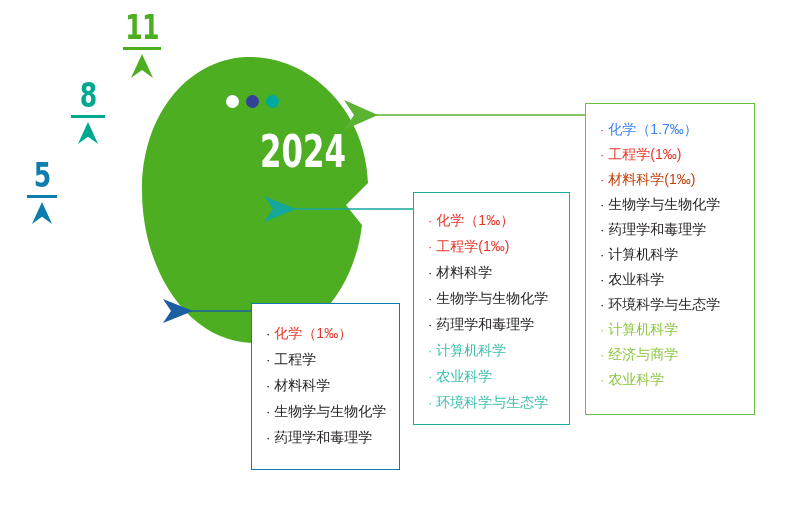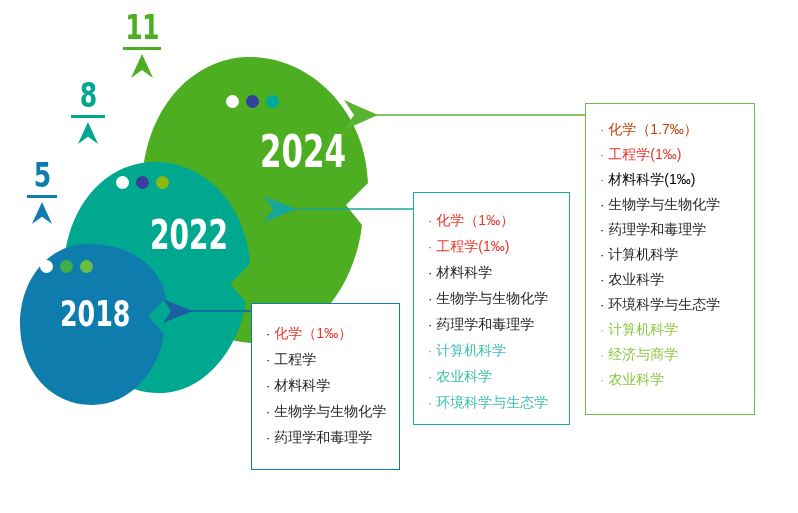--- a/index.html
+++ b/index.html
@@ -134,49 +134,21 @@
                C 226 58, 172 0, 105 2 Z" fill="#4CAE20"></path>
     </svg>
     <div class="dots">
       <span class="dot" style="background:#FFFFFF"></span>
       <span class="dot" style="background:#33419B"></span>
       <span class="dot" style="background:#00A99D"></span>
     </div>
     <div class="year">2024</div>
   </div>
 
-  <div class="blob" id="blob-2022">
-    <svg width="190" height="235" viewBox="0 0 190 235">
-      <path d="M90 2 C 38 4, 2 54, 2 112 C 2 180, 42 232, 96 233
-               C 142 234, 176 190, 184 142
-               L 168 124 L 188 104
-               C 184 44, 142 0, 90 2 Z" fill="#00A890"></path>
-    </svg>
-    <div class="dots">
-      <span class="dot" style="background:#FFFFFF"></span>
-      <span class="dot" style="background:#3A3F9B"></span>
-      <span class="dot" style="background:#8CB811"></span>
-    </div>
-    <div class="year">2022</div>
-  </div>
-
-  <div class="blob" id="blob-2018">
-    <svg width="150" height="165" viewBox="0 0 150 165">
-      <path d="M70 2 C 30 2, 2 38, 2 82 C 2 128, 32 163, 74 163
-               C 112 163, 140 130, 146 92
-               L 130 74 L 148 56
-               C 142 22, 110 2, 70 2 Z" fill="#0E7DAE"></path>
-    </svg>
-    <div class="dots">
-      <span class="dot" style="background:#FFFFFF"></span>
-      <span class="dot" style="background:#3DAE49"></span>
-      <span class="dot" style="background:#6CBE45"></span>
-    </div>
-    <div class="year">2018</div>
-  </div>
+
 
   <div class="connector" id="conn-2024">
     <svg width="245" height="32" viewBox="0 0 245 32">
       <path d="M0 0 L34 15 L0 30 L10 15 Z" fill="#5BB431"></path>
       <line x1="32" y1="15" x2="243" y2="15" stroke="#5BB431" stroke-width="1.6"></line>
     </svg>
   </div>
 
   <div class="connector" id="conn-2022">
     <svg width="152" height="32" viewBox="0 0 152 32">
@@ -251,29 +223,29 @@
           <span class="bullet" style="color:#3BBFAD">·</span>
           <span style="color:#3BBFAD">环境科学与生态学</span>
         </li>
     </ul>
   </div>
 
   <div class="listbox" id="box-2024">
     <ul>
       <li>
           <span class="bullet" style="color:#E8352B">·</span>
-          <span style="color:#c2410c">化学（1.7‰）</span>
+          <span style="color:#3b82f6">化学（1.7‰）</span>
         </li>
       <li>
           <span class="bullet" style="color:#E8352B">·</span>
           <span style="color:#E8352B">工程学(1‰)</span>
         </li>
       <li>
           <span class="bullet" style="color:#E8352B">·</span>
-          <span style="color:#000000">材料科学(1‰)</span>
+          <span style="color:#c2410c">材料科学(1‰)</span>
         </li>
       <li>
           <span class="bullet">·</span>
           <span style="color:#231F20">生物学与生物化学</span>
         </li>
       <li>
           <span class="bullet">·</span>
           <span style="color:#231F20">药理学和毒理学</span>
         </li>
       <li>

